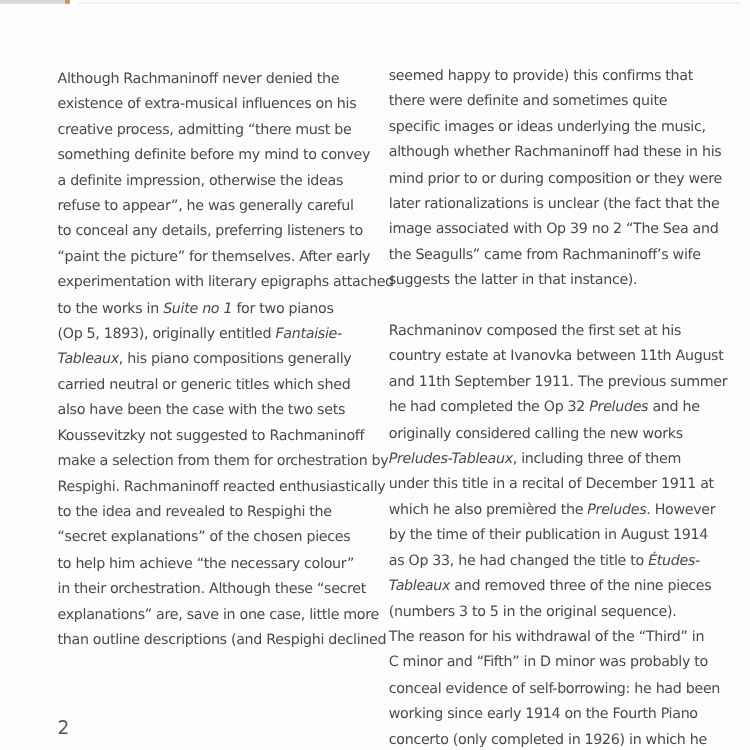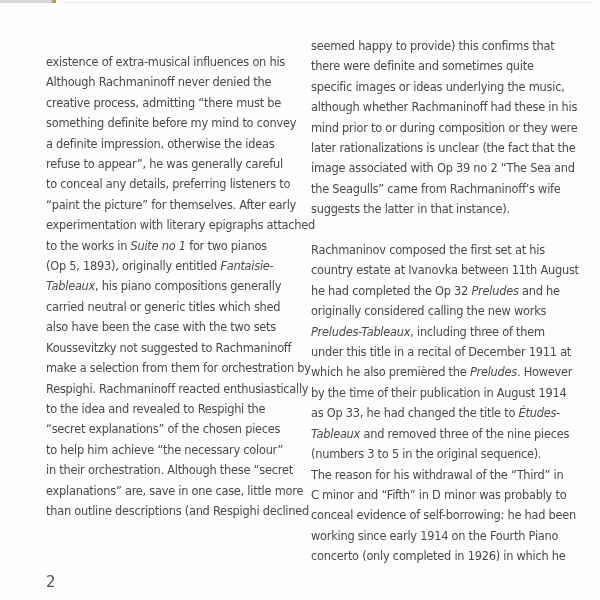--- a/index.html
+++ b/index.html
@@ -3,36 +3,36 @@
 <meta charset="utf-8">
 <style>
   html, body { margin:0; padding:0; }
   body { width:600px; height:600px; background:#fdfdfd; position:relative; overflow:hidden;
          font-family:"DejaVu Sans", sans-serif; color:#4a4a4a; }
   .topstrip { position:absolute; left:0; top:0; width:55px; height:3px; background:#d8d8d8; }
   .topdot { position:absolute; left:52px; top:0; width:4px; height:3px; background:#b89a6a; }
   .topline { position:absolute; left:62px; top:2px; width:530px; height:1px; background:#efece6; }
   .col { position:absolute; top:50px; width:270px; font-size:11.4px; line-height:20.4px; letter-spacing:-0.25px; }
   .col-left { left:46px; top:52px; }
-  .col-right { left:311px; top:36px; }
+  .col-right { left:311px; top:50px; }
   .line { white-space:nowrap; display:block; }
   .gap { display:block; height:20.4px; }
   i { }
   .page-number { position:absolute; left:46px; top:573px; font-size:15px; color:#555; }
 </style>
 </head>
 <body>
 
 <div class="topstrip"></div>
 <div class="topdot"></div>
 <div class="topline"></div>
 
 <div class="col col-left" id="col-left">
+    <span class="line"><span>Although Rachmaninoff never denied the</span></span>
     <span class="line"><span>existence of extra-musical influences on his</span></span>
-    <span class="line"><span>Although Rachmaninoff never denied the</span></span>
     <span class="line"><span>creative process, admitting “there must be</span></span>
     <span class="line"><span>something definite before my mind to convey</span></span>
     <span class="line"><span>a definite impression, otherwise the ideas</span></span>
     <span class="line"><span>refuse to appear”, he was generally careful</span></span>
     <span class="line"><span>to conceal any details, preferring listeners to</span></span>
     <span class="line"><span>“paint the picture” for themselves. After early</span></span>
     <span class="line"><span>experimentation with literary epigraphs attached</span></span>
     <span class="line"><span>to the works in </span><i>Suite no 1</i><span> for two pianos</span></span>
     <span class="line"><span>(Op 5, 1893), originally entitled </span><i>Fantaisie-</i></span>
     <span class="line"><i>Tableaux</i><span>, his piano compositions generally</span></span>
@@ -54,20 +54,21 @@
     <span class="line"><span>specific images or ideas underlying the music,</span></span>
     <span class="line"><span>although whether Rachmaninoff had these in his</span></span>
     <span class="line"><span>mind prior to or during composition or they were</span></span>
     <span class="line"><span>later rationalizations is unclear (the fact that the</span></span>
     <span class="line"><span>image associated with Op 39 no 2 “The Sea and</span></span>
     <span class="line"><span>the Seagulls” came from Rachmaninoff’s wife</span></span>
     <span class="line"><span>suggests the latter in that instance).</span></span>
     <span class="gap"></span>
     <span class="line"><span>Rachmaninov composed the first set at his</span></span>
     <span class="line"><span>country estate at Ivanovka between 11th August</span></span>
+    <span class="line"><span>and 11th September 1911. The previous summer</span></span>
     <span class="line"><span>he had completed the Op 32 </span><i>Preludes</i><span> and he</span></span>
     <span class="line"><span>originally considered calling the new works</span></span>
     <span class="line"><i>Preludes-Tableaux</i><span>, including three of them</span></span>
     <span class="line"><span>under this title in a recital of December 1911 at</span></span>
     <span class="line"><span>which he also premièred the </span><i>Preludes</i><span>. However</span></span>
     <span class="line"><span>by the time of their publication in August 1914</span></span>
     <span class="line"><span>as Op 33, he had changed the title to </span><i>Études-</i></span>
     <span class="line"><i>Tableaux</i><span> and removed three of the nine pieces</span></span>
     <span class="line"><span>(numbers 3 to 5 in the original sequence).</span></span>
     <span class="line"><span>The reason for his withdrawal of the “Third” in</span></span>

